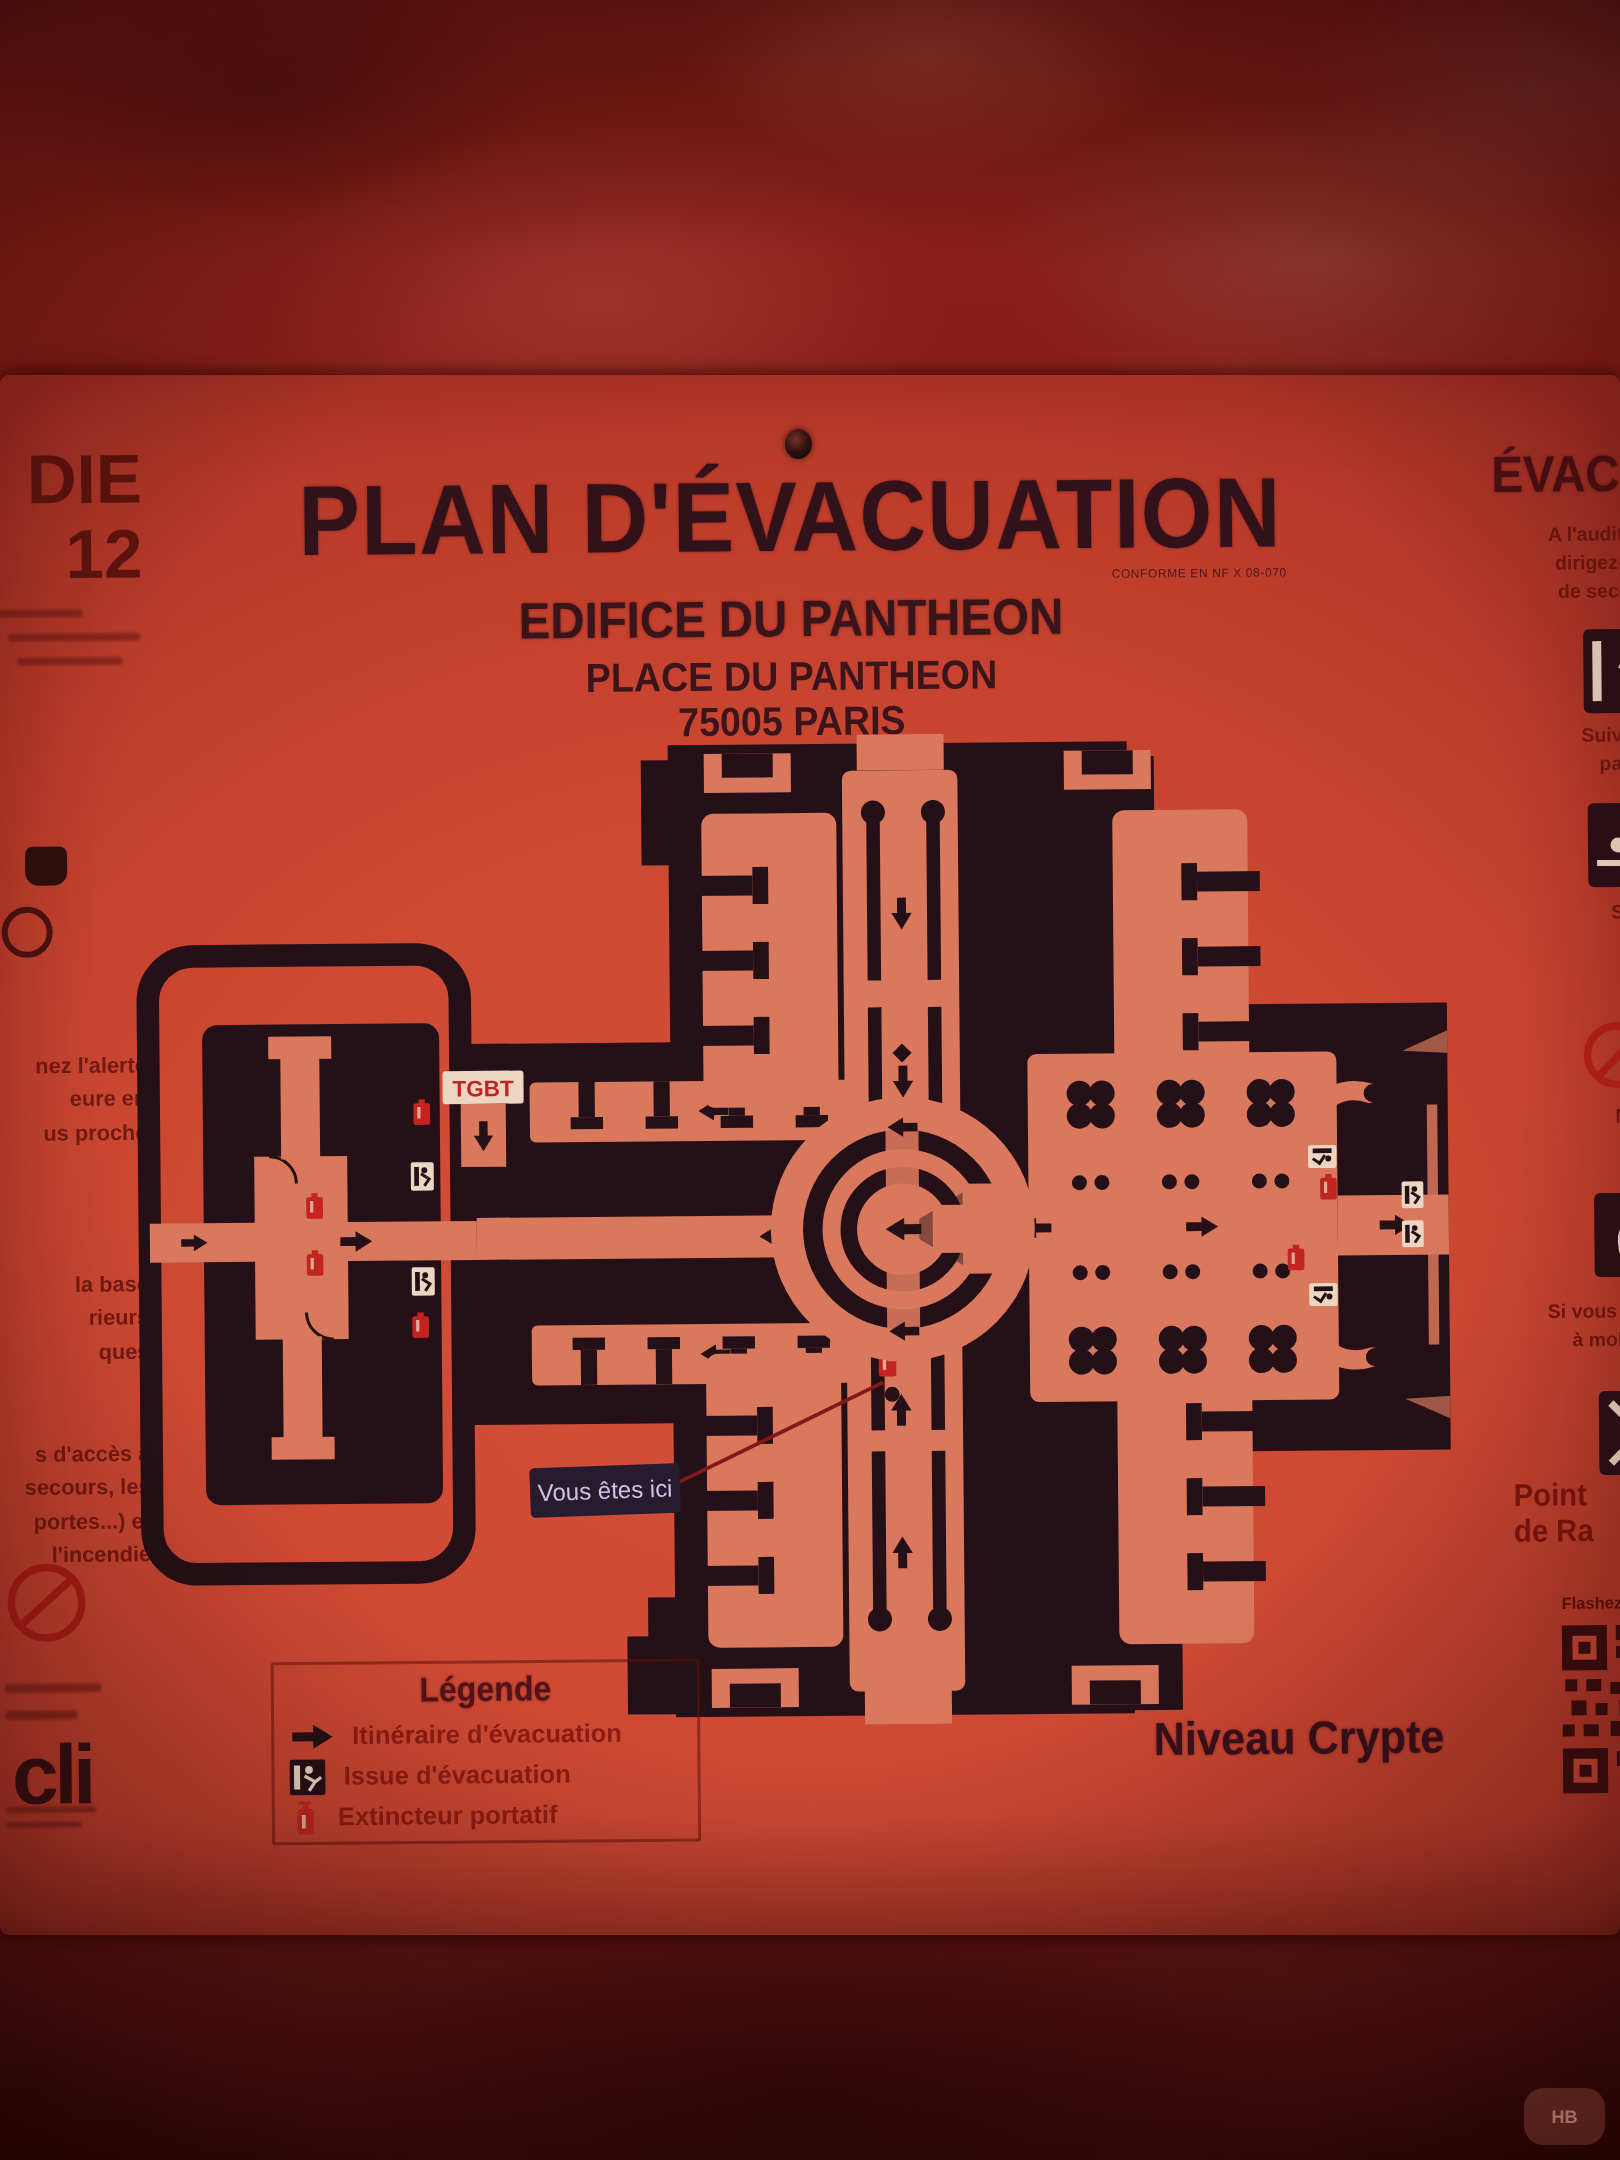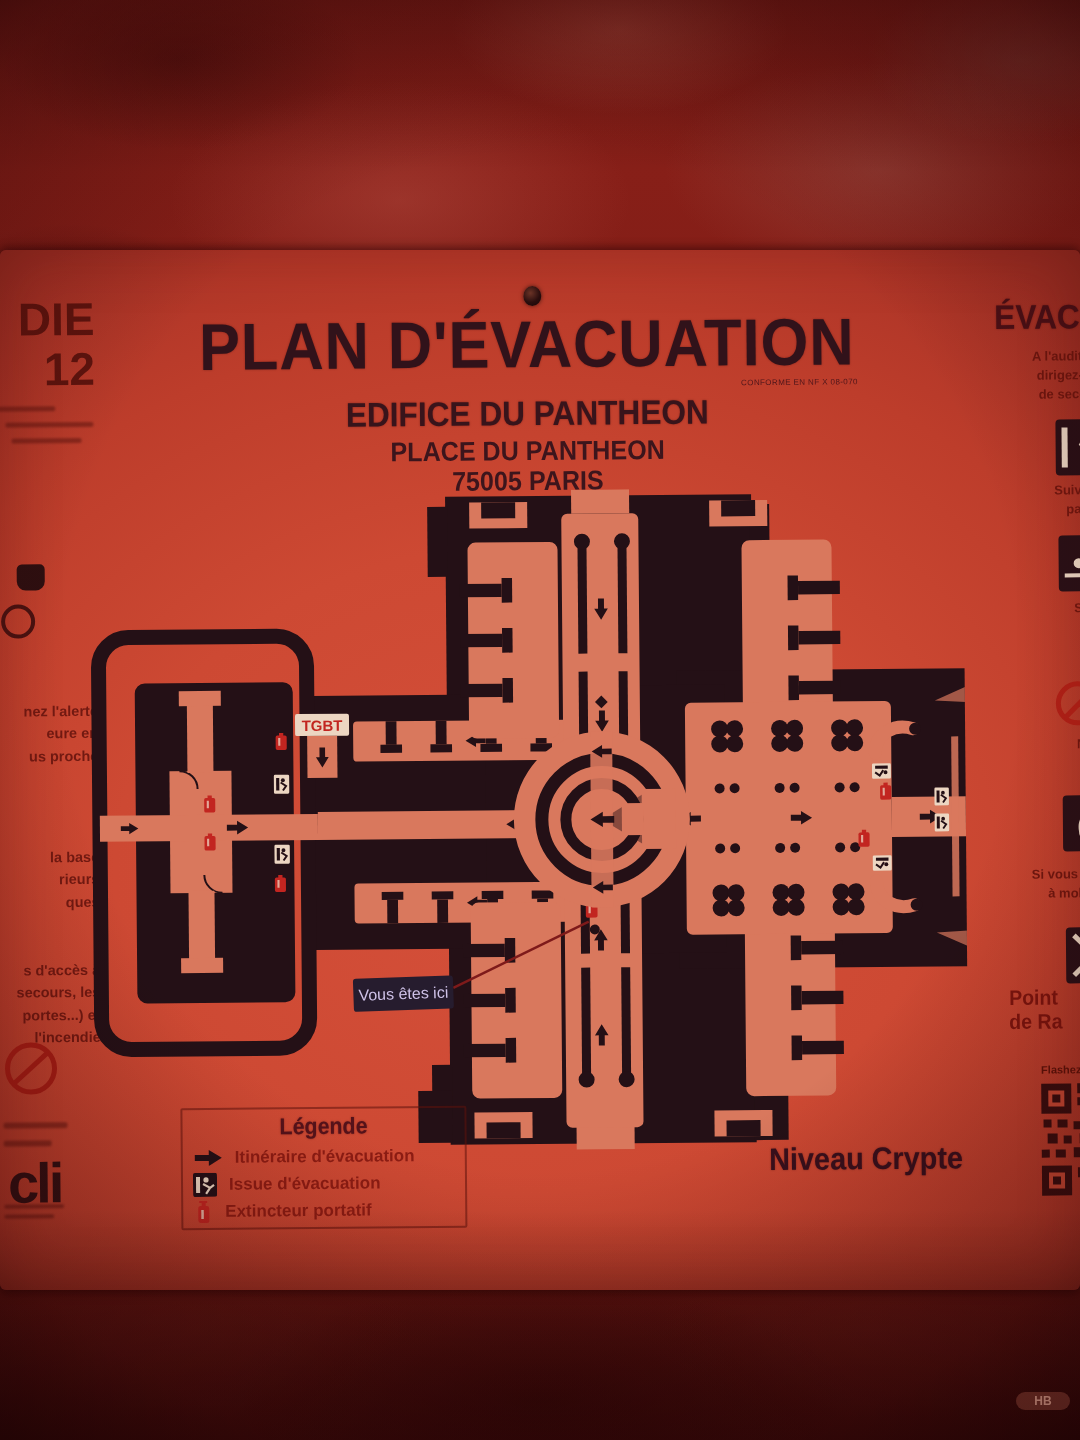--- a/index.html
+++ b/index.html
@@ -67,21 +67,21 @@
   .rpara{width:190px;text-align:center;font-size:13px;font-weight:600;line-height:1.45;color:#71170f;}
   .picto{position:absolute;width:56px;height:56px;background:#2a1016;border-radius:4px;}
   .picto svg{width:100%;height:100%;}
   .noring{position:absolute;left:1056px;top:686px;width:44px;height:44px;border:5px solid #b22016;border-radius:50%;box-sizing:border-box;}
   .noring::after{content:"";position:absolute;left:-2px;top:15px;width:40px;height:5px;background:#b22016;transform:rotate(-45deg);}
   .assembly{left:1004px;top:990px;font-size:21px;font-weight:800;color:#7e150e;}
   .flash{left:1038px;top:1068px;font-size:11px;font-weight:700;color:#611309;}
   
   #map{position:absolute;left:85px;top:490px;width:880px;height:660px;}
   
-  #watermark{position:absolute;left:1016px;top:1392px;width:54px;height:18px;border-radius:13px;
+  #watermark{position:absolute;left:1016px;top:1392px;width:54px;height:38px;border-radius:13px;
     background:rgba(235,130,105,.22);display:flex;align-items:center;justify-content:center;
     font-size:12px;font-weight:700;color:rgba(255,205,185,.45);z-index:60;}
 </style>
 </head>
 <body>
 
 <div id="wall-texture"></div>
 <div id="panel"></div>
 
 <div class="sign">

